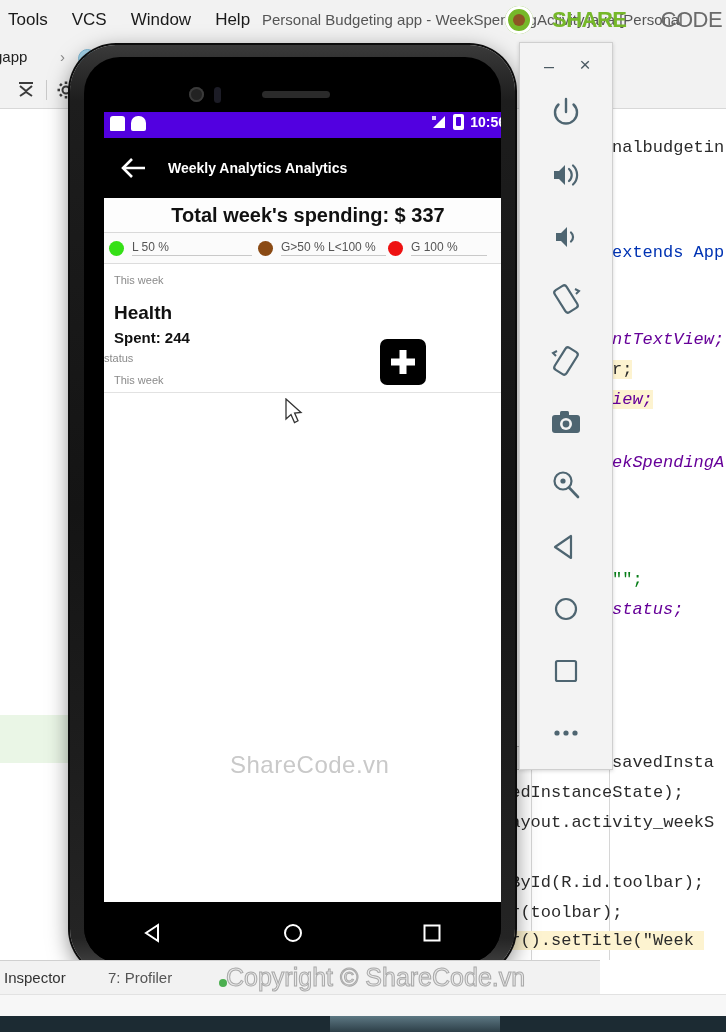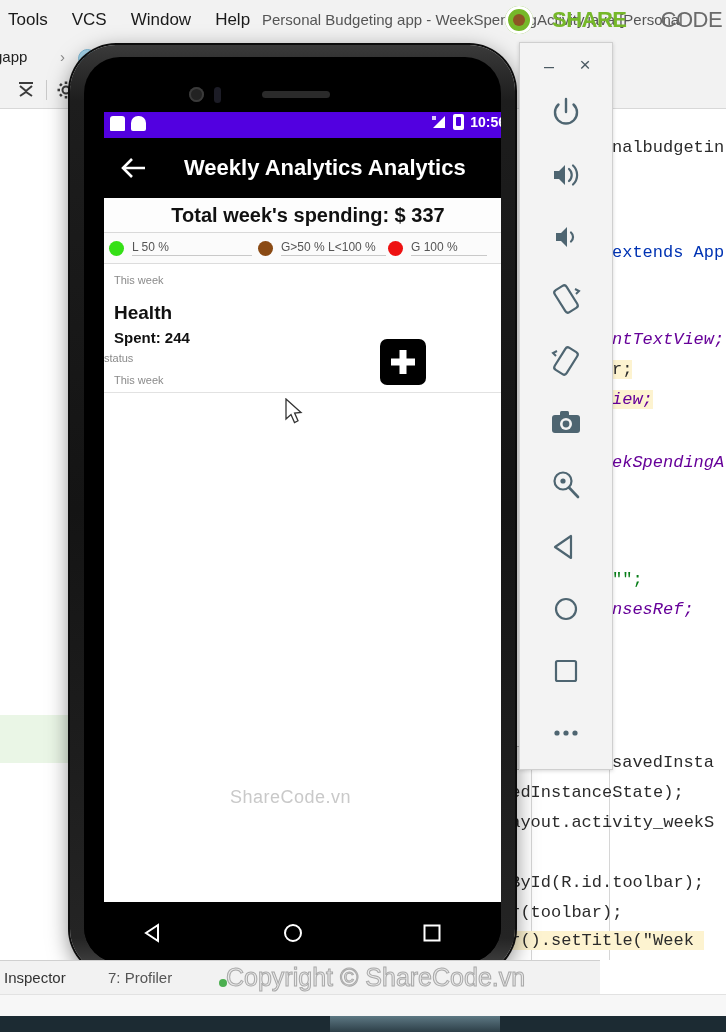--- a/index.html
+++ b/index.html
@@ -145,21 +145,21 @@
   .sb-batt { width:11px;height:16px; background:#fff; border-radius:2px; position:relative; }
   .sb-batt::after{content:"";position:absolute;left:3px;top:3px;width:5px;height:9px;background:#5200e0;border-radius:1px;}
   .sb-time { font-size:14px; font-weight:bold; color:#fff; font-family:"Liberation Sans",sans-serif; }
 
   .appbar {
     position:relative; width:408px; height:60px; background:#000;
     display:flex; align-items:center;
   }
   .appbar-back { margin-left:16px; width:28px; height:28px; color:#fff;
                  display:flex; align-items:center; justify-content:center; }
-  .appbar-title { margin-left:36px; color:#fff; font-size:22px; font-weight:bold;
+  .appbar-title { margin-left:20px; color:#fff; font-size:14px; font-weight:bold;
                   font-family:"Liberation Sans", sans-serif; }
 
   .total-row {
     position:relative; width:408px; height:34px; background:#fdfdfd;
     display:flex; align-items:center; justify-content:center;
     border-bottom:1px solid #d9d9d9;
   }
   .total-text { font-size:20px; font-weight:bold; color:#111; }
 
   .legend {
@@ -176,22 +176,22 @@
   .card-title { position:absolute; left:10px; font-size:19px; font-weight:bold; color:#111; }
   .card-spent { position:absolute; left:10px; font-size:15px; font-weight:bold; color:#111; }
   .card-status { position:absolute; left:0; font-size:11px; color:#8a8a8a; }
   .card-icon {
     position:absolute; left:276px; top:75px; width:46px; height:46px;
     background:#000; border-radius:7px; display:flex; align-items:center; justify-content:center;
   }
   .divider-h { position:absolute; left:0; width:408px; height:1px; background:#e2e2e2; }
 
   .sc-watermark {
-    position:absolute; left:126px; top:523px;
-    font-size:18px; color:#c9c9c9; letter-spacing:0.5px;
+    position:absolute; left:126px; top:487px;
+    font-size:24px; color:#c9c9c9; letter-spacing:0.5px;
     font-family:"Liberation Sans", sans-serif;
   }
 
   .navbar {
     position:absolute; left:0; top:845px; width:417px; height:61px; background:#000;
     display:flex; align-items:center; justify-content:space-around;
   }
   .nav-ico { color:#fff; display:flex; align-items:center; justify-content:center; }
 
   
@@ -235,21 +235,21 @@
 
     <div class="hl-green" style="position:absolute; left:0; top:607px; width:70px; height:48px;"></div>
 
     <div class="codeline" style="left:612px; top:30px;">nalbudgetin</div>
     <div class="codeline k-kw" style="left:612px; top:135px;">extends App</div>
     <div class="codeline k-pur" style="left:612px; top:222px;">ntTextView;</div>
     <div class="codeline hl" style="left:612px; top:252px;">r;</div>
     <div class="codeline hl k-pur" style="left:612px; top:282px;">iew;</div>
     <div class="codeline k-pur" style="left:612px; top:345px;">ekSpendingA</div>
     <div class="codeline k-str" style="left:612px; top:462px;">"";</div>
-    <div class="codeline k-pur" style="left:612px; top:492px;">nsesRef;</div>
+    <div class="codeline k-pur" style="left:612px; top:492px;">status;</div>
     <div class="codeline" style="left:612px; top:645px;">savedInsta</div>
     <div class="codeline" style="left:500px; top:675px;">vedInstanceState);</div>
     <div class="codeline" style="left:500px; top:705px;">Layout.activity_weekS</div>
     <div class="codeline" style="left:500px; top:765px;">wById(R.id.toolbar);</div>
     <div class="codeline" style="left:500px; top:795px;">ar(toolbar);</div>
     <div class="codeline hl" style="left:500px; top:823px;">ar().setTitle("Week </div>
     <div class="codeline" style="left:500px; top:850px; color:#3b3b8f;">xtView = findViewById</div>
 
     <div style="position:absolute; left:505px; top:638px; width:28px; height:22px; background:#f0f0f0; border:1px solid #b0b0b0;"></div>
   </div>

